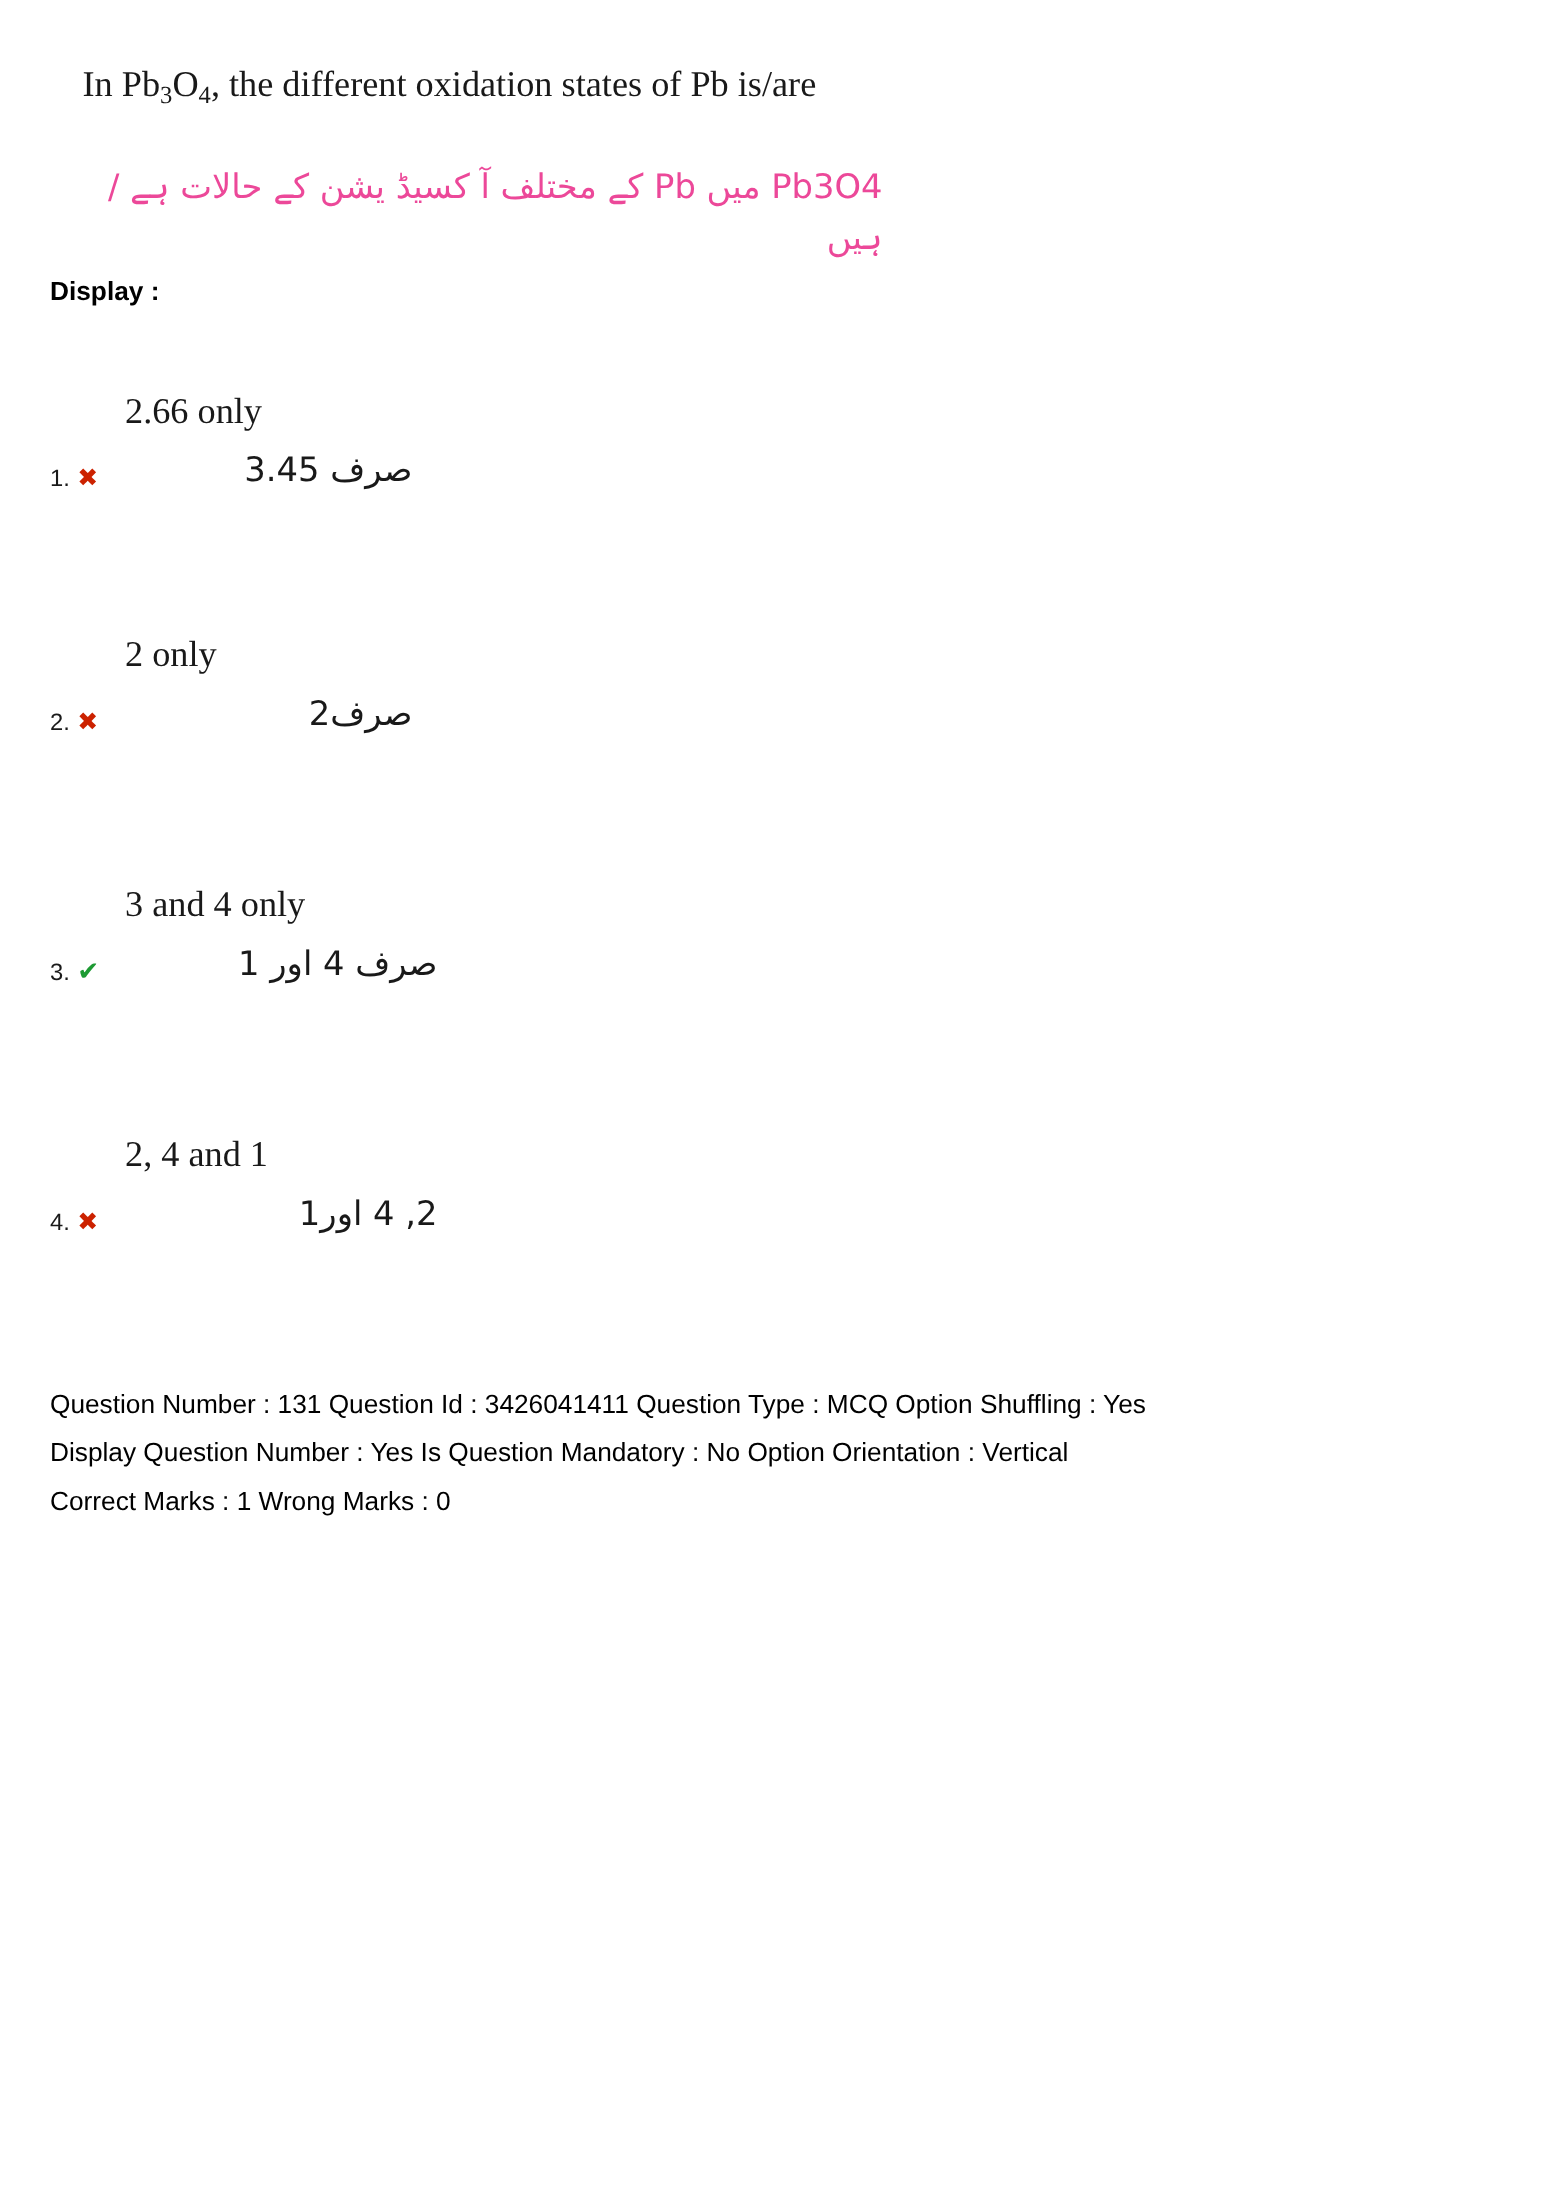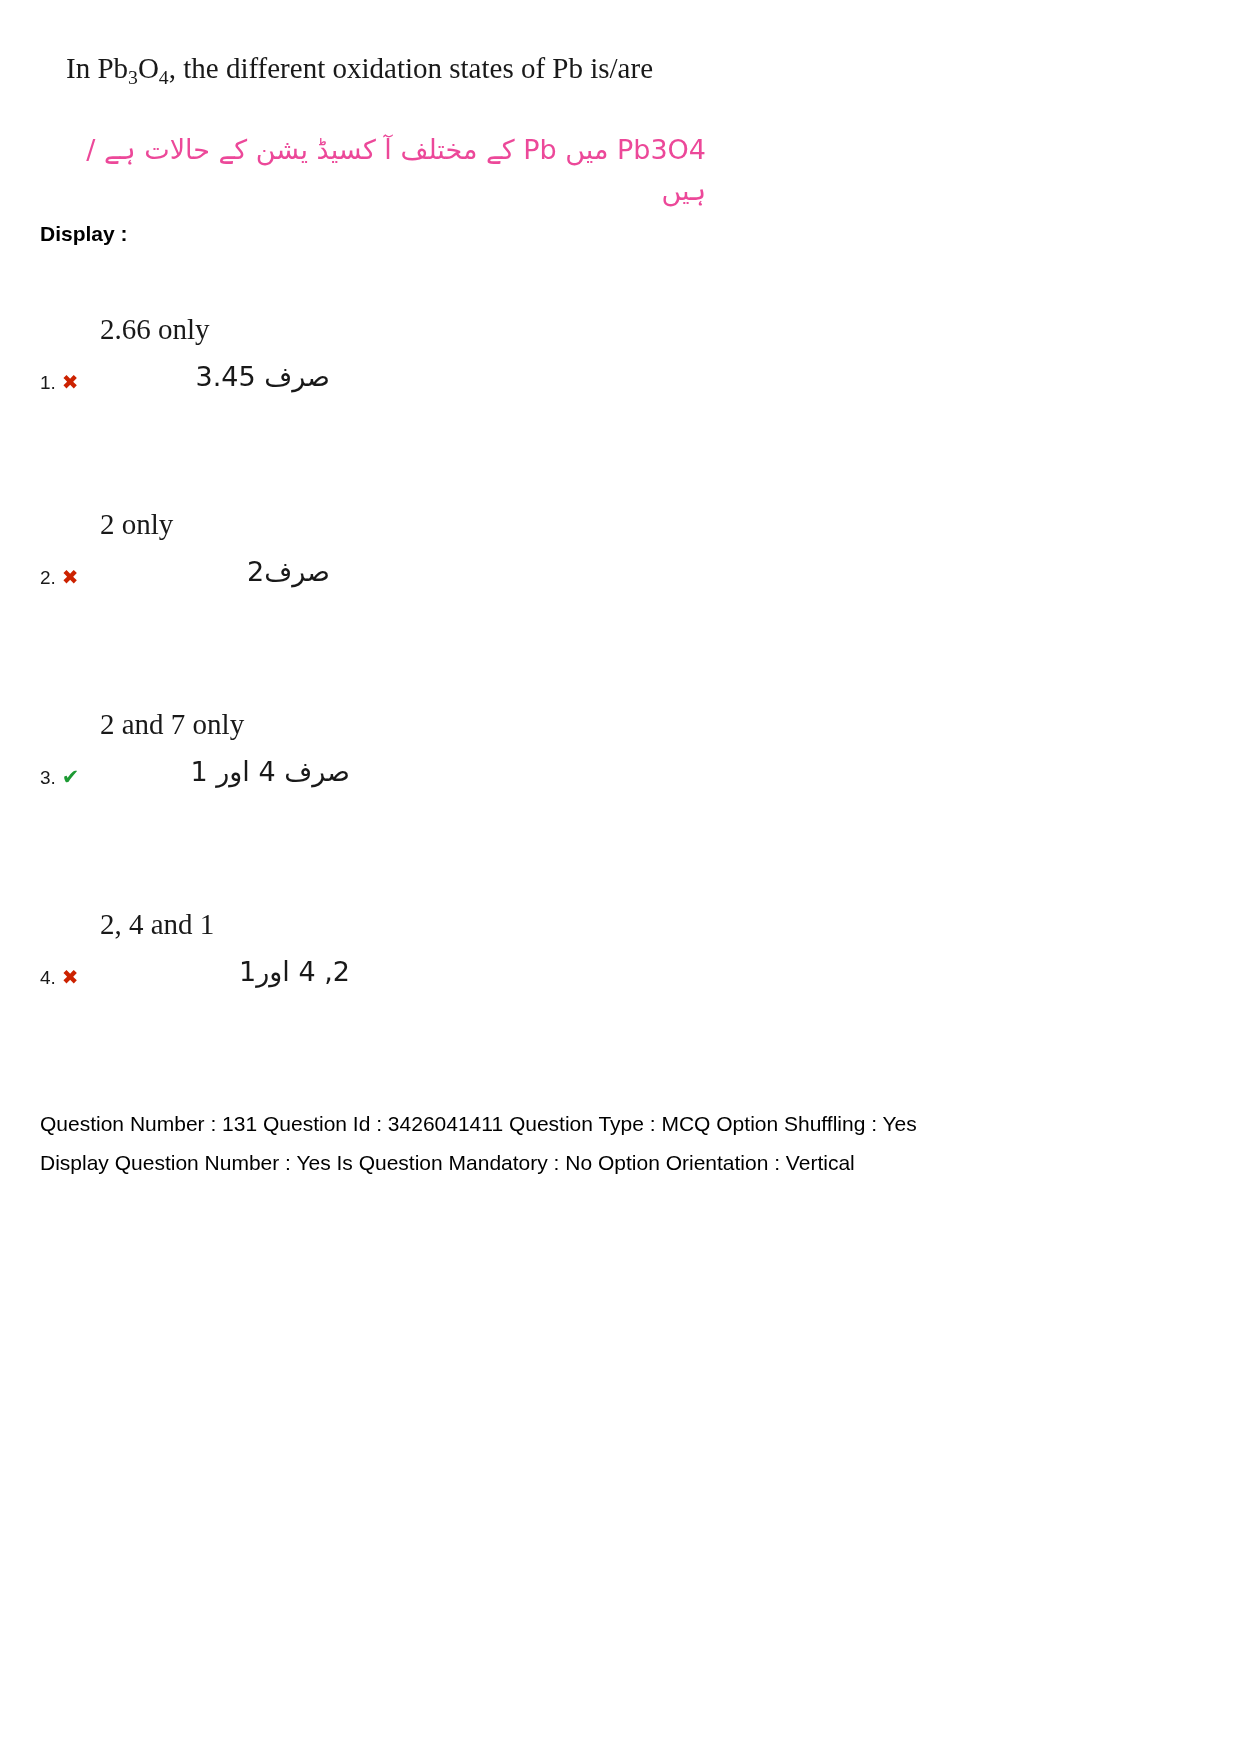--- a/index.html
+++ b/index.html
@@ -156,33 +156,34 @@
       <div class="opt-en">2 only</div>
       <div class="opt-ur">صرف2</div>
     </div>
   </div>
 
   <div class="option" style="top: 765px;">
     <div class="opt-marker">
       <span class="opt-num">3.</span><span class="mark-right">✔</span>
     </div>
     <div class="opt-body">
-      <div class="opt-en">2 and 7 only</div>
+      <div class="opt-en">3 and 4 only</div>
       <div class="opt-ur wide">صرف 4 اور 1</div>
     </div>
   </div>
 
   <div class="option" style="top: 965px;">
     <div class="opt-marker">
       <span class="opt-num">4.</span><span class="mark-wrong">✖</span>
     </div>
     <div class="opt-body">
       <div class="opt-en">2, 4 and 1</div>
       <div class="opt-ur wide">2, 4 اور1</div>
     </div>
   </div>
 
   <div class="meta">
     <div>Question Number : 131 Question Id : 3426041411 Question Type : MCQ Option Shuffling : Yes</div>
     <div>Display Question Number : Yes Is Question Mandatory : No Option Orientation : Vertical</div>
+    <div>Correct Marks : 1 Wrong Marks : 0</div>
   </div>
 
 </div>
 
 </body></html>

